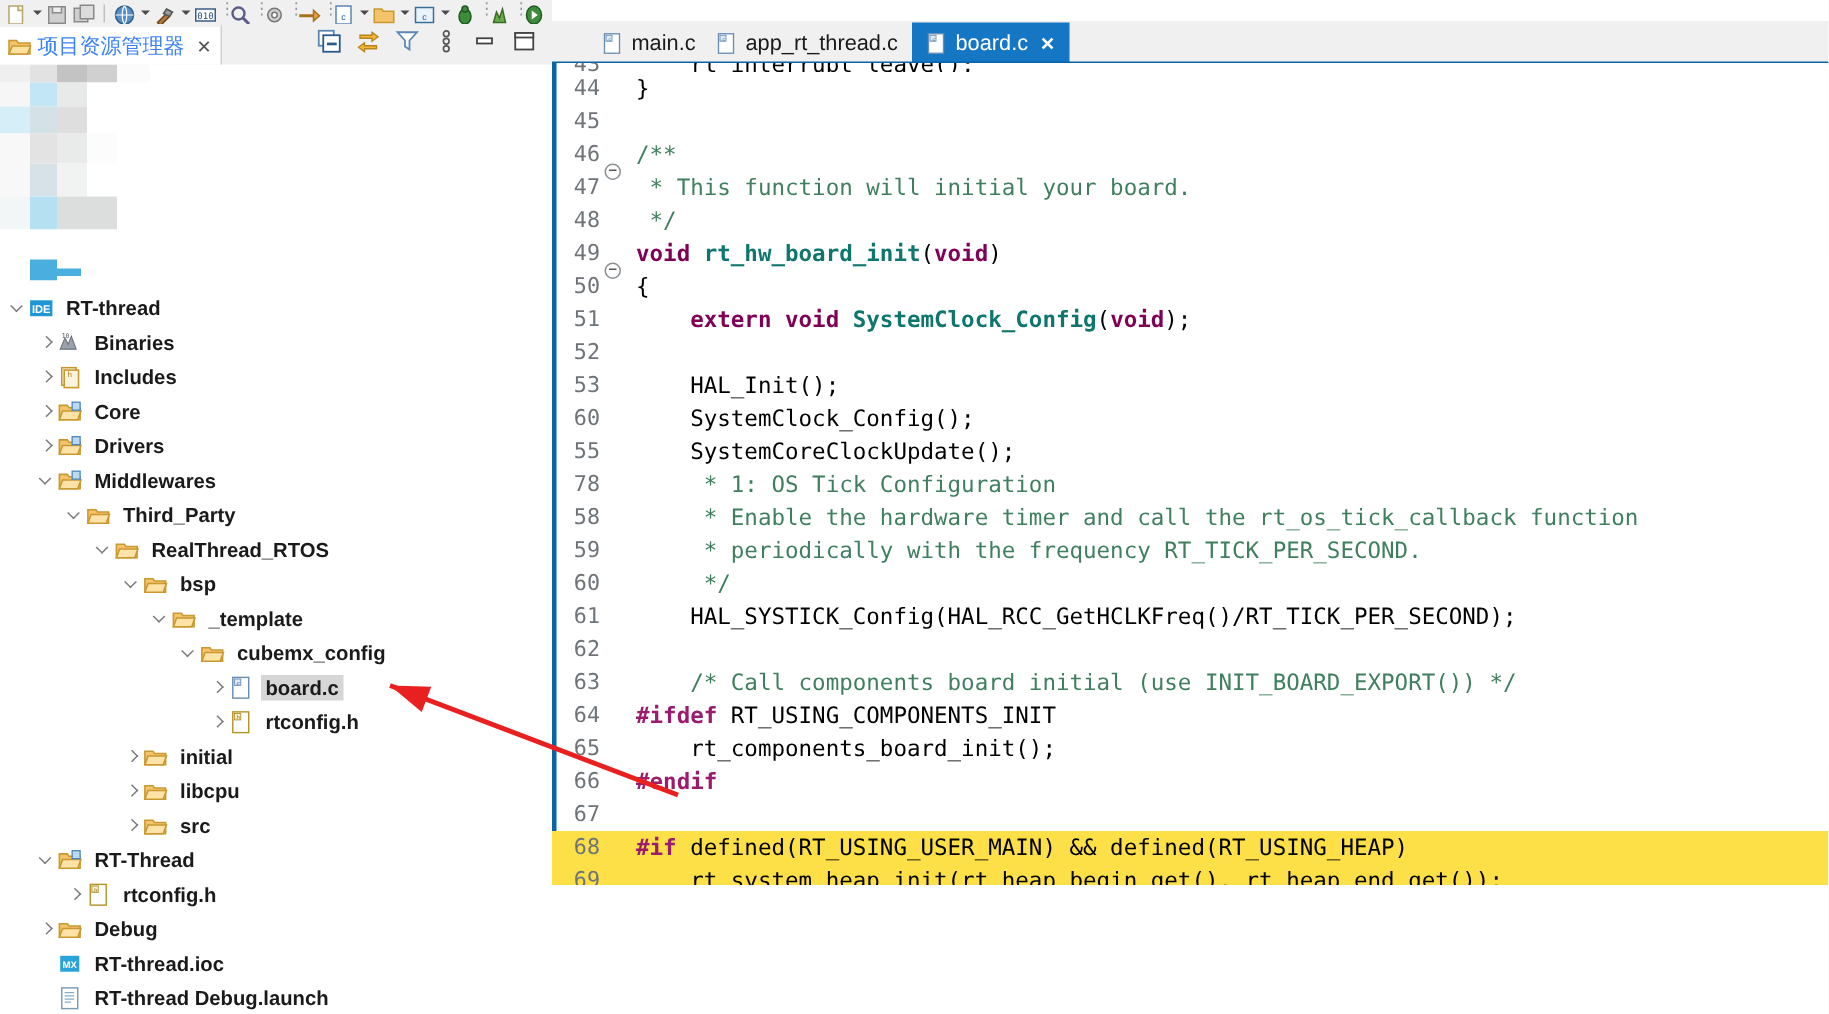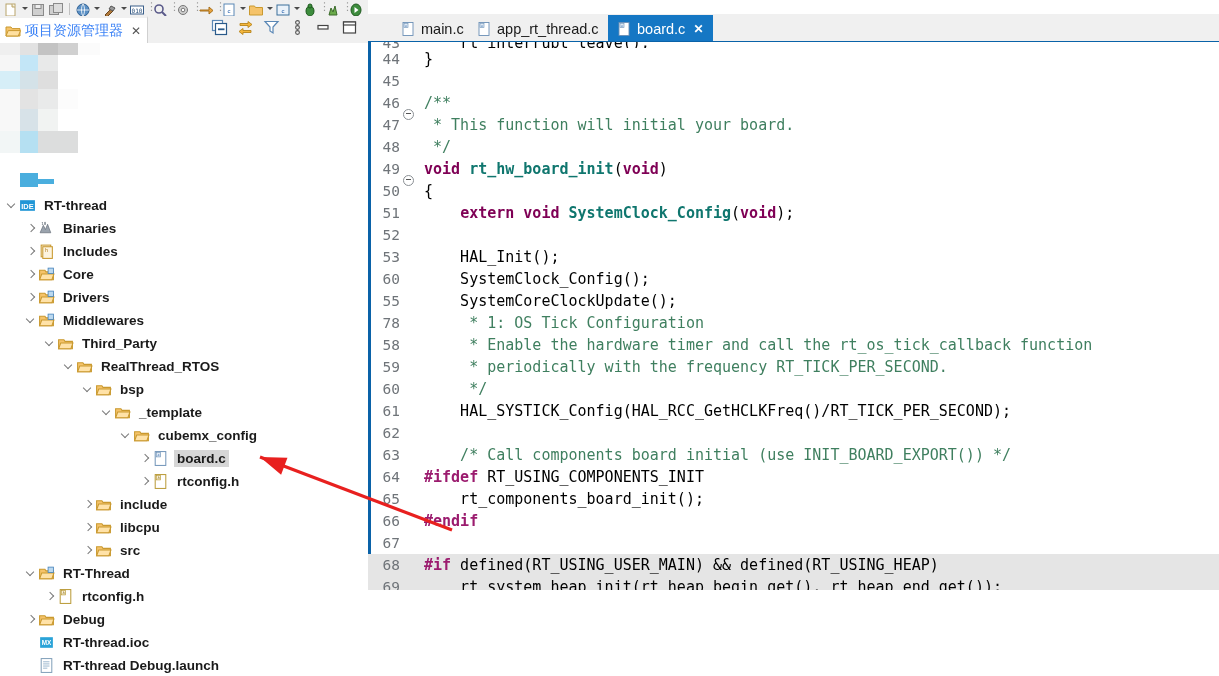--- a/index.html
+++ b/index.html
@@ -171,21 +171,21 @@
     position: absolute; left: 0; top: 0;
     width: 851px; height: 634px;
     font-family: "DejaVu Sans Mono", monospace;
     font-size: 15px;
   }
   .cline {
     height: 22px; line-height: 22px;
     display: flex; align-items: center;
     white-space: pre;
   }
-  .cline.hl { background: #e5e5e5; }
+  .cline.hl { background: #fde047; }
   .lnum {
     width: 34px; flex: none; text-align: right;
     color: #6f7479; font-size: 14.5px;
     font-family: "DejaVu Sans Mono", monospace;
     padding-right: 2px;
   }
   .fold {
     width: 11px; flex: none; position: relative;
     color: #6f7479; font-size: 12px; text-align: center;
   }
@@ -635,21 +635,21 @@
             </svg></span>
           <span class="tlabel">rtconfig.h</span>
         </div>
         <div class="trow">
           <span style="flex: 0 0 auto; width: 82px; height: 23px;"></span>
           <span class="twist col"></span>
           <span class="ticon"><svg width="17" height="17" viewBox="0 0 16 16">
               <path d="M1.5 4.5h5l1 1.5H14.5V13h-13z" fill="#f5c36a" stroke="#c9992f"></path>
               <path d="M1.5 13l2-5.5H15L13 13z" fill="#ffe2a8" stroke="#c9992f"></path>
             </svg></span>
-          <span class="tlabel">include</span>
+          <span class="tlabel">initial</span>
         </div>
         <div class="trow">
           <span style="flex: 0 0 auto; width: 82px; height: 23px;"></span>
           <span class="twist col"></span>
           <span class="ticon"><svg width="17" height="17" viewBox="0 0 16 16">
               <path d="M1.5 4.5h5l1 1.5H14.5V13h-13z" fill="#f5c36a" stroke="#c9992f"></path>
               <path d="M1.5 13l2-5.5H15L13 13z" fill="#ffe2a8" stroke="#c9992f"></path>
             </svg></span>
           <span class="tlabel">libcpu</span>
         </div>

